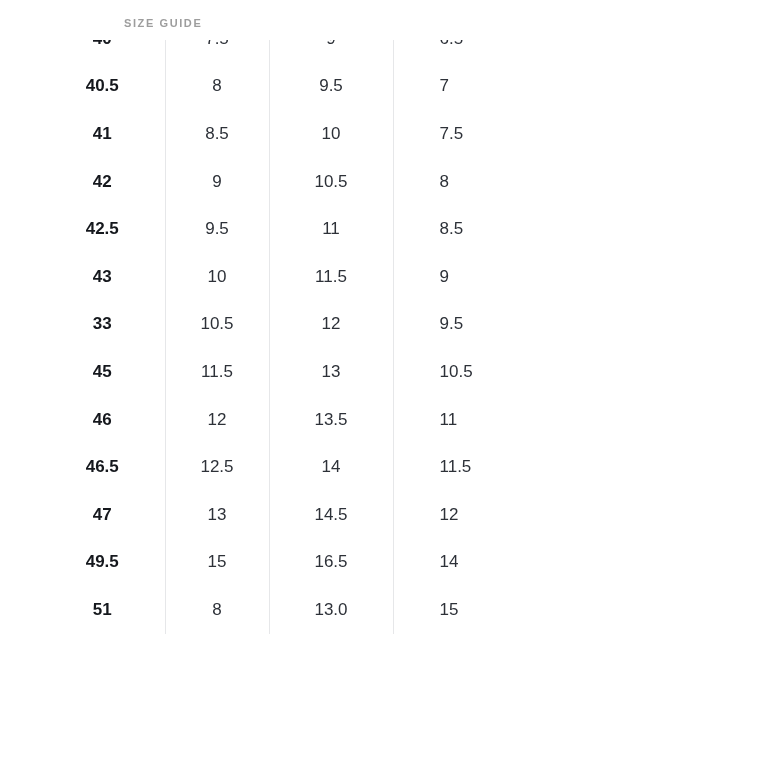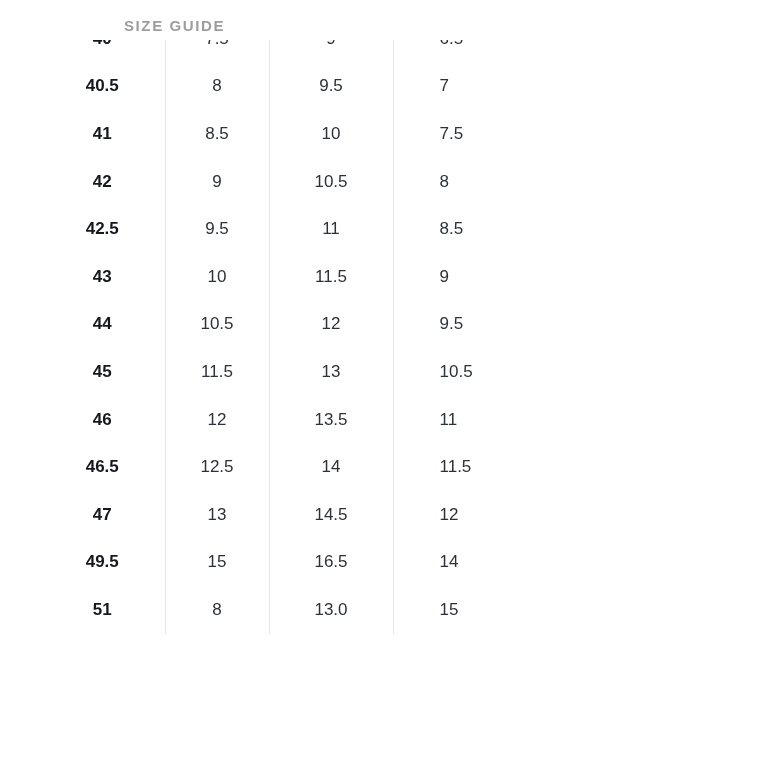--- a/index.html
+++ b/index.html
@@ -13,21 +13,21 @@
     font-family: "Liberation Sans", sans-serif;
     overflow: hidden;
     position: relative;
   }
 
   
   #size-guide-label {
     position: absolute;
     left: 124px;
     top: 18px;
-    font-size: 15px;
+    font-size: 11px;
     font-weight: 700;
     letter-spacing: 1.6px;
     color: #9d9d9d;
     text-transform: uppercase;
     line-height: 1;
     white-space: nowrap;
   }
 
   
   #size-table-viewport {
@@ -134,21 +134,21 @@
             <td class="col-usm">11</td>
             <td class="col-usw">8.5</td>
           </tr>
           <tr>
             <td class="col-eu">43</td>
             <td class="col-uk">10</td>
             <td class="col-usm">11.5</td>
             <td class="col-usw">9</td>
           </tr>
           <tr>
-            <td class="col-eu">44</td>
+            <td class="col-eu">33</td>
             <td class="col-uk">10.5</td>
             <td class="col-usm">12</td>
             <td class="col-usw">9.5</td>
           </tr>
           <tr>
             <td class="col-eu">45</td>
             <td class="col-uk">11.5</td>
             <td class="col-usm">13</td>
             <td class="col-usw">10.5</td>
           </tr>

